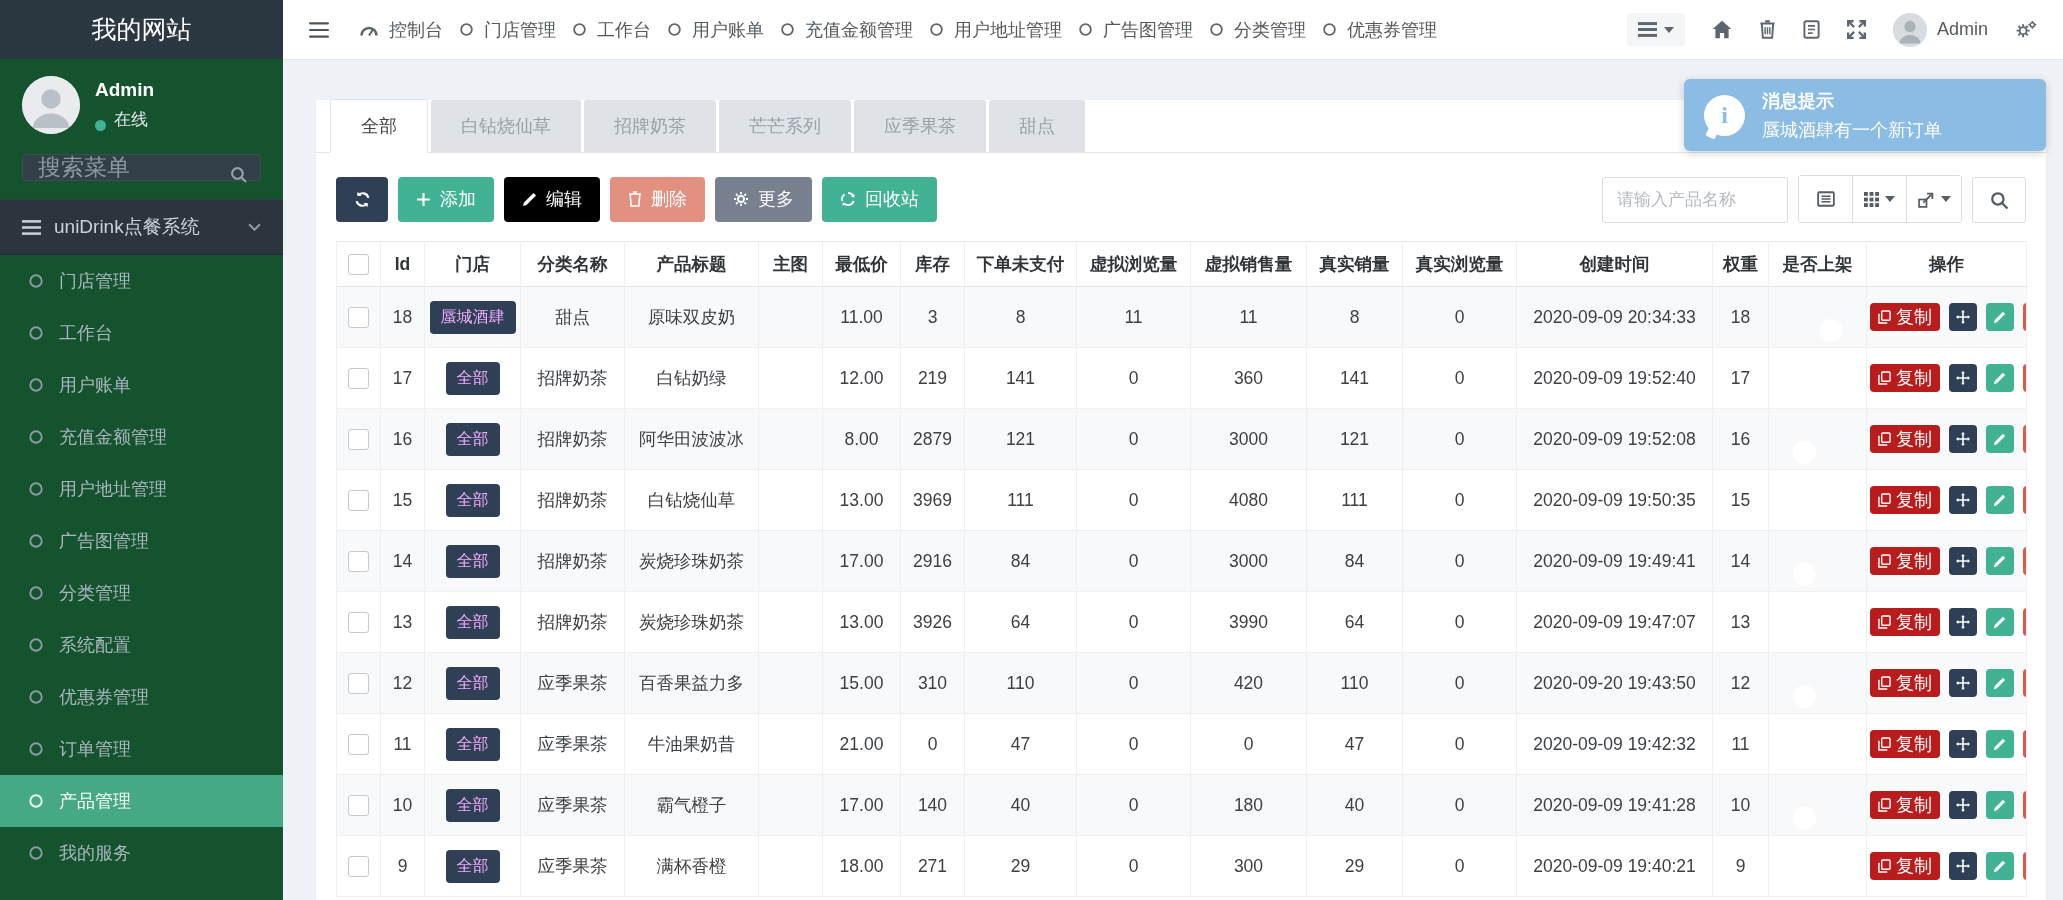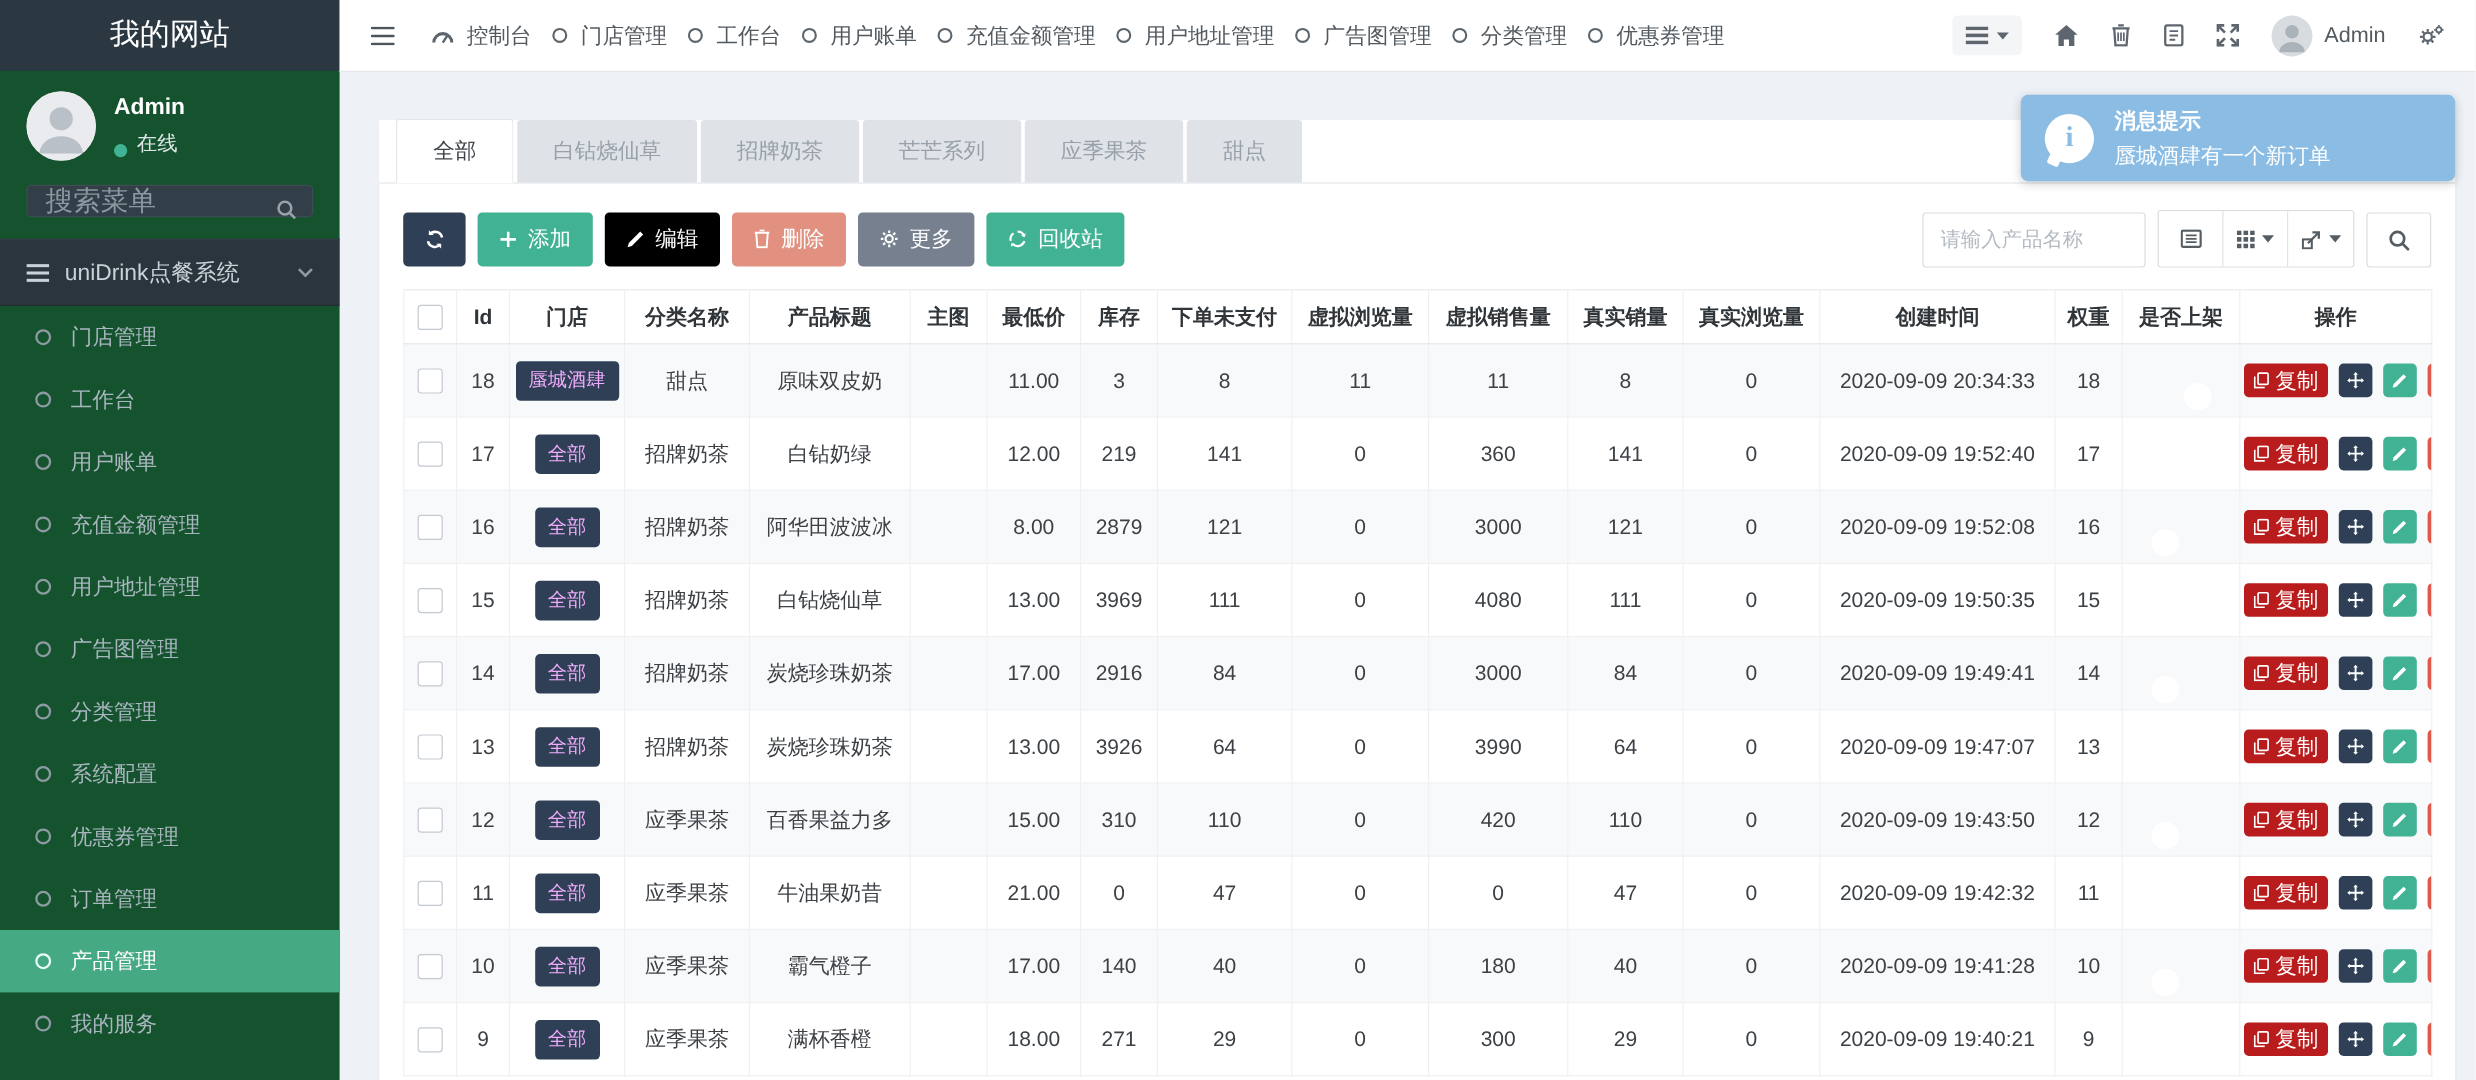--- a/index.html
+++ b/index.html
@@ -890,21 +890,21 @@
                 <td>应季果茶</td>
                 <td>百香果益力多</td>
                 <td><span class="thumb" style="background: linear-gradient(135deg, rgb(245, 233, 210), rgb(232, 185, 62));"></span></td>
                 <td>15.00</td>
                 <td>310</td>
                 <td>110</td>
                 <td>0</td>
                 <td>420</td>
                 <td>110</td>
                 <td>0</td>
-                <td>2020-09-09 19:43:50</td>
+                <td>2020-09-20 19:43:50</td>
                 <td>12</td>
                 <td><span class="toggle on"></span></td>
                 <td class="ops">
                   <span class="op op-copy">
                     <svg viewBox="0 0 14 15" width="13" height="14">
                       <rect x="4" y="1" width="9" height="10" rx="1" fill="none" stroke="#fff" stroke-width="1.5"></rect>
                       <path d="M10 14H1V4" fill="none" stroke="#fff" stroke-width="1.5"></path>
                     </svg>
                     <span>复制</span>
                   </span>

